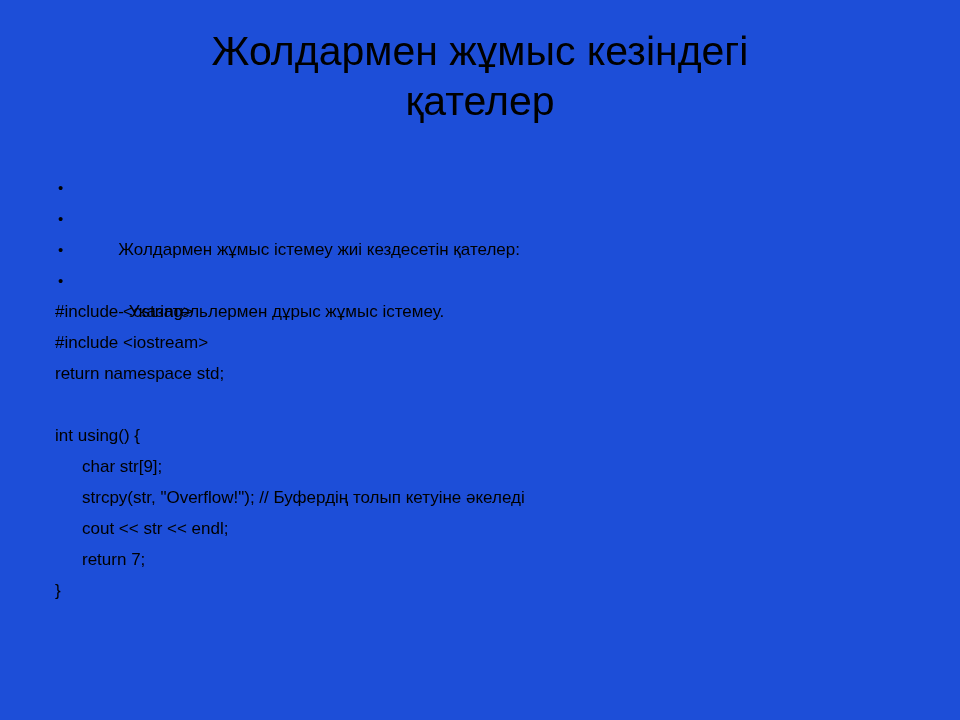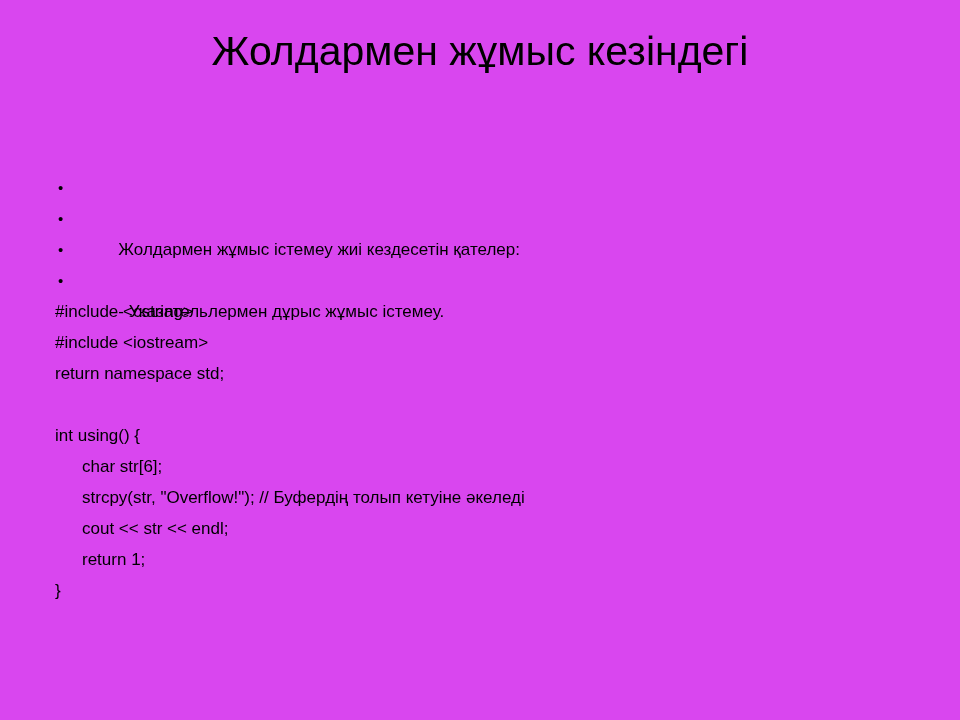--- a/index.html
+++ b/index.html
@@ -11,21 +11,21 @@
     height: 720px;
     background: #ffffff;
     font-family: "Liberation Sans", "DejaVu Sans", sans-serif;
     color: #000000;
     overflow: hidden;
   }
   .slide {
     position: relative;
     width: 960px;
     height: 720px;
-    background: #d946ef;
+    background: #1d4ed8;
   }
 
   
   .title-block {
     position: absolute;
     left: 80px;
     top: 26px;
     width: 800px;
     text-align: center;
   }
@@ -77,20 +77,21 @@
     height: 31px;
   }
 </style>
 </head>
 <body>
 
 <div class="slide">
 
   <div class="title-block">
     <div class="title-line">Жолдармен жұмыс кезіндегі</div>
+    <div class="title-line">қателер</div>
   </div>
 
   <div class="body-block">
 
     <div class="line bullet">
       <span class="bullet-dot">•</span>
       <span>Жолдармен жұмыс істемеу жиі кездесетін қателер:</span>
     </div>
 
     <div class="line bullet">
@@ -104,20 +105,20 @@
 
     <div class="line bullet">
       <span class="bullet-dot">•</span>
     </div>
 
     <div class="line code">#include &lt;cstring&gt;</div>
     <div class="line code">#include &lt;iostream&gt;</div>
     <div class="line code">return namespace std;</div>
     <div class="line code blank"></div>
     <div class="line code">int using() {</div>
-    <div class="line code indent">char str[6];</div>
+    <div class="line code indent">char str[9];</div>
     <div class="line code indent">strcpy(str, "Overflow!"); // Буфердің толып кетуіне әкеледі</div>
     <div class="line code indent">cout &lt;&lt; str &lt;&lt; endl;</div>
-    <div class="line code indent">return 1;</div>
+    <div class="line code indent">return 7;</div>
     <div class="line code">}</div>
 
   </div>
 </div>
 
 </body></html>

